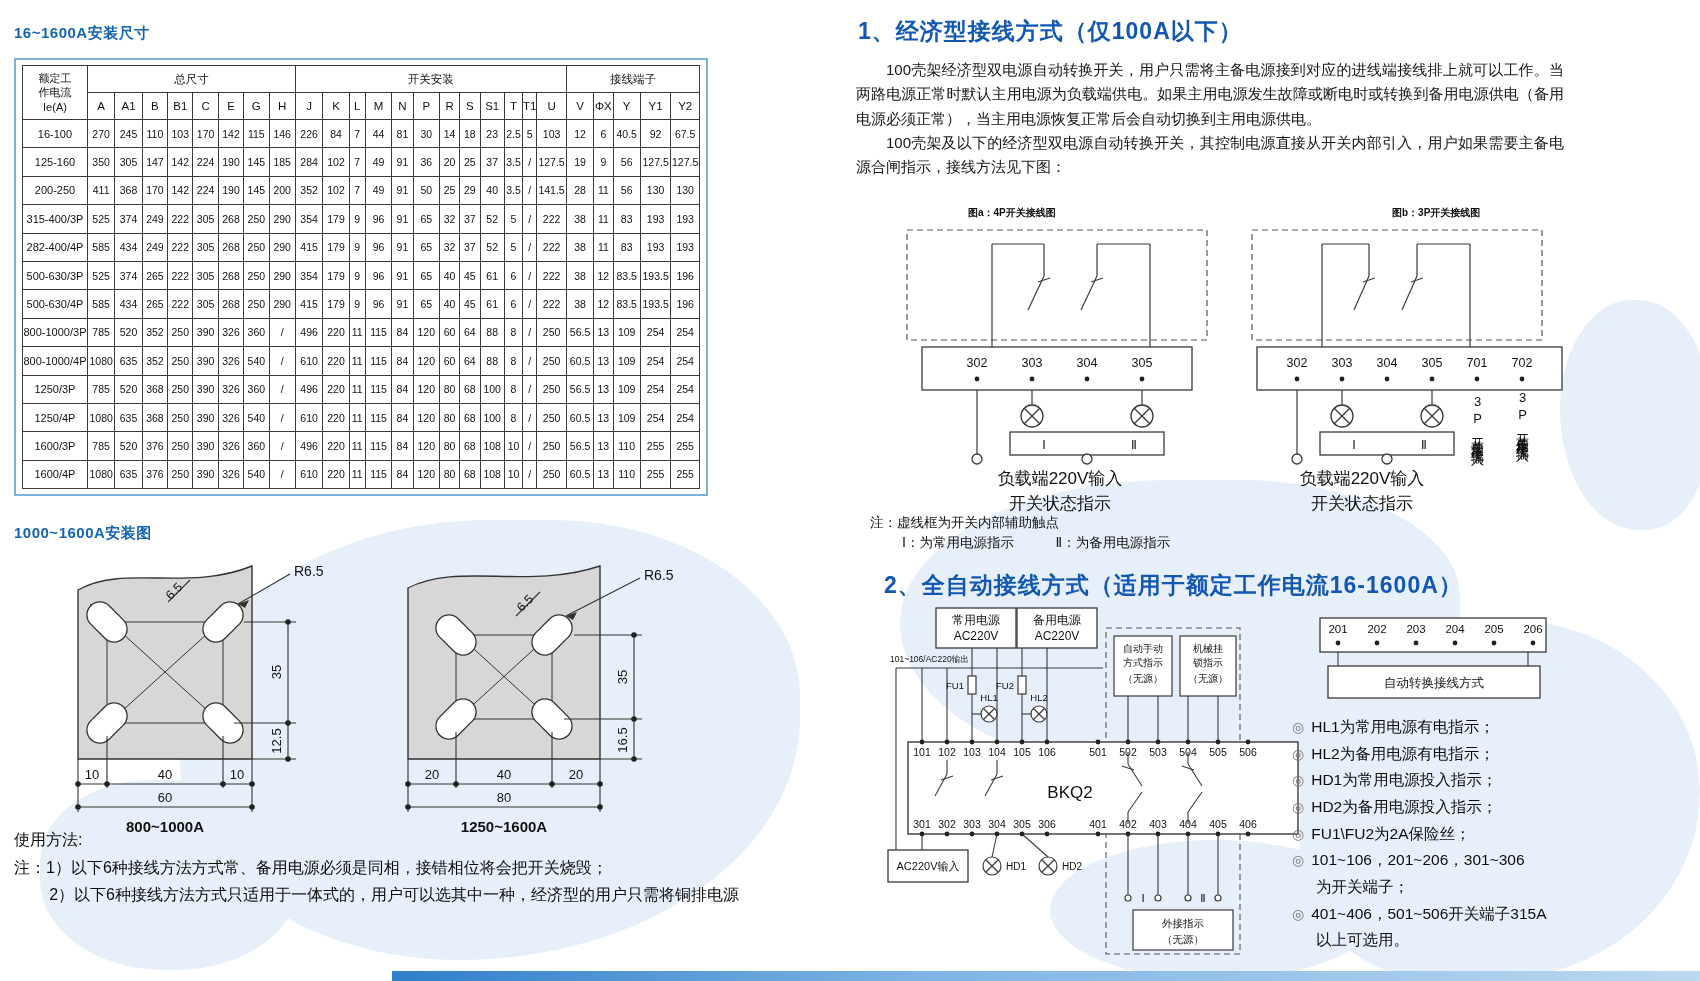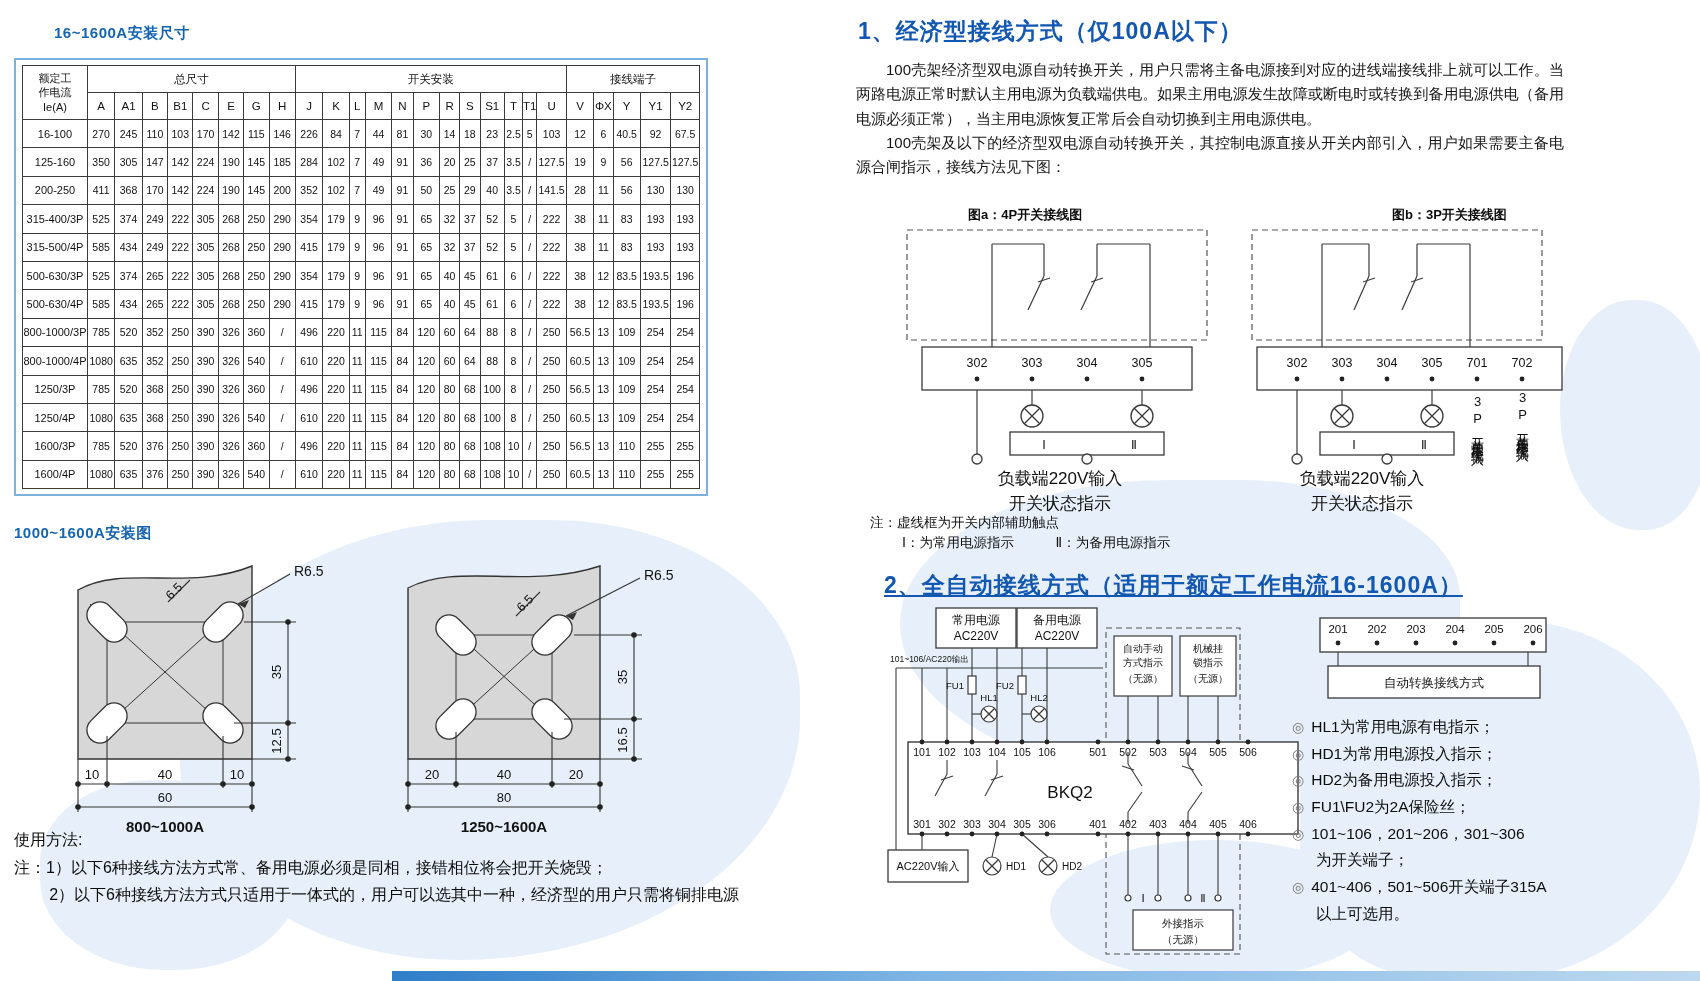--- a/index.html
+++ b/index.html
@@ -14,21 +14,21 @@
   .h1 { color:#1257b2; font-weight:bold; font-size:23px; letter-spacing:1px; }
   .tbl-wrap { position:absolute; left:14px; top:58px; width:694px; z-index:2;
     border:2px solid #7ab2dc; background:#fff; padding:5px 6px; }
   table { border-collapse:collapse; table-layout:fixed; width:678px; }
   th,td { border:1px solid #3a3a3a; text-align:center; padding:0; color:#111; overflow:hidden; }
   thead th { font-size:11.5px; font-weight:normal; height:27px; background:#fff; }
   th.corner div { font-size:11px; line-height:1.3; }
   tbody td { height:28.4px; font-size:10.5px; }
   td.row-label { font-size:11px; }
   .para { font-size:15px; line-height:1.62; text-align:justify; text-indent:2em; width:708px; color:#151515; }
-  .figtitle { font-size:13px; font-weight:bold; color:#0d0d0d; }
+  .figtitle { font-size:10px; font-weight:bold; color:#0d0d0d; }
   .smallnote { font-size:13.5px; color:#111; }
   .vlabel { writing-mode:vertical-rl; text-orientation:upright; font-size:13px; letter-spacing:2px; color:#111; z-index:3; position:absolute; }
   .usage { width:745px; font-size:16px; line-height:1.72; color:#0d0d0d; }
   .usage .ind { padding-left:2.2em; }
   .notes { width:300px; font-size:15.5px; line-height:1.72; color:#0d0d0d; }
   .note .bullet { color:#777; margin-right:7px; font-size:14px; }
   .note-cont { padding-left:24px; }
   .bottom-strip { position:absolute; left:392px; top:971px; width:1308px; height:10px; z-index:1;
     background:linear-gradient(90deg,#2f7ec9,#7db4e4 40%,#bcd8ef); }
   svg text { font-family:"Liberation Sans","DejaVu Sans",sans-serif; fill:#111; }
@@ -38,21 +38,21 @@
 <body>
 
 <div class="blob" style="left:180px;top:520px;width:620px;height:440px;border-radius:50% 40% 55% 45%;"></div>
 <div class="blob" style="left:40px;top:780px;width:260px;height:190px;border-radius:45% 55% 50% 50%;"></div>
 <div class="blob" style="left:900px;top:480px;width:560px;height:300px;border-radius:55% 45% 40% 60%;"></div>
 <div class="blob" style="left:1300px;top:620px;width:400px;height:360px;border-radius:45% 55% 60% 40%;"></div>
 <div class="blob" style="left:1050px;top:840px;width:330px;height:140px;border-radius:50%;"></div>
 <div class="blob" style="left:1560px;top:300px;width:150px;height:230px;border-radius:50% 50% 45% 55%;"></div>
 <div class="bottom-strip"></div>
 
-<div class="abs hs" style="left:14px;top:24px;margin-left:40px;">16~1600A安装尺寸</div>
+<div class="abs hs" style="left:14px;top:24px;">16~1600A安装尺寸</div>
 
 <div class="tbl-wrap">
   <table id="dims-table">
       <colgroup>
         <col style="width: 64px;">
         <col style="width: 27px;">
         <col style="width: 27px;">
         <col style="width: 25px;">
         <col style="width: 25px;">
         <col style="width: 25px;">
@@ -223,21 +223,21 @@
           <td>5</td>
           <td>/</td>
           <td>222</td>
           <td>38</td>
           <td>11</td>
           <td>83</td>
           <td>193</td>
           <td>193</td>
         </tr>
         <tr>
-          <td class="row-label">315-500/4P</td>
+          <td class="row-label">282-400/4P</td>
           <td>585</td>
           <td>434</td>
           <td>249</td>
           <td>222</td>
           <td>305</td>
           <td>268</td>
           <td>250</td>
           <td>290</td>
           <td>415</td>
           <td>179</td>
@@ -708,21 +708,21 @@
 <div class="vlabel" style="left:1468px;top:394px;height:170px;">3P开关常用零线输入</div>
 <div class="vlabel" style="left:1513px;top:390px;height:170px;">3P开关备用零线输入</div>
 
 <div class="abs smallnote" style="left:870px;top:514px;text-align:right;">注：虚线框为开关内部辅助触点</div>
 <div class="abs smallnote" style="left:902px;top:534px;">
   <span>Ⅰ：为常用电源指示</span>
   <span style="display:inline-block;width:34px;"></span>
   <span>Ⅱ：为备用电源指示</span>
 </div>
 
-<div class="abs h1" style="left:884px;top:570px;text-decoration:underline;">2、全自动接线方式（适用于额定工作电流16-1600A）</div>
+<div class="abs h1" style="left:884px;top:570px;">2、全自动接线方式（适用于额定工作电流16-1600A）</div>
 
 <svg class="abs" style="left:888px;top:602px;" width="660" height="360" viewBox="0 0 660 360">
 
   <rect x="218" y="26" width="134" height="326" fill="none" stroke="#555" stroke-width="1.1" stroke-dasharray="6 4"></rect>
 
   <rect x="48" y="6" width="80" height="40" fill="#fff" stroke="#3a3a3a" stroke-width="1.3"></rect>
   <text x="88" y="22" font-size="12" text-anchor="middle">常用电源</text>
   <text x="88" y="38" font-size="12" text-anchor="middle">AC220V</text>
   <rect x="129" y="6" width="80" height="40" fill="#fff" stroke="#3a3a3a" stroke-width="1.3"></rect>
   <text x="169" y="22" font-size="12" text-anchor="middle">备用电源</text>
@@ -895,20 +895,21 @@
       <circle cx="606" cy="41" r="2.4" fill="#222"></circle>
       <text x="645" y="31" text-anchor="middle" font-size="11.5">206</text>
       <circle cx="645" cy="41" r="2.4" fill="#222"></circle>
     </g>
   <rect x="440" y="64" width="212" height="32" fill="#fff" stroke="#3a3a3a" stroke-width="1.3"></rect>
   <text x="546" y="85" font-size="12.5" text-anchor="middle">自动转换接线方式</text>
 </svg>
 
 <div class="abs notes" id="s2-notes" style="left:1292px;top:714px;">
     <div class="note"><span class="bullet">◎</span><span>HL1为常用电源有电指示；</span></div>
+    <div class="note"><span class="bullet">◎</span><span>HL2为备用电源有电指示；</span></div>
     <div class="note"><span class="bullet">◎</span><span>HD1为常用电源投入指示；</span></div>
     <div class="note"><span class="bullet">◎</span><span>HD2为备用电源投入指示；</span></div>
     <div class="note"><span class="bullet">◎</span><span>FU1\FU2为2A保险丝；</span></div>
     <div class="note"><span class="bullet">◎</span><span>101~106，201~206，301~306</span></div>
     <div class="note-cont">为开关端子；</div>
     <div class="note"><span class="bullet">◎</span><span>401~406，501~506开关端子315A</span></div>
     <div class="note-cont">以上可选用。</div>
   </div>
 
 </body></html>

